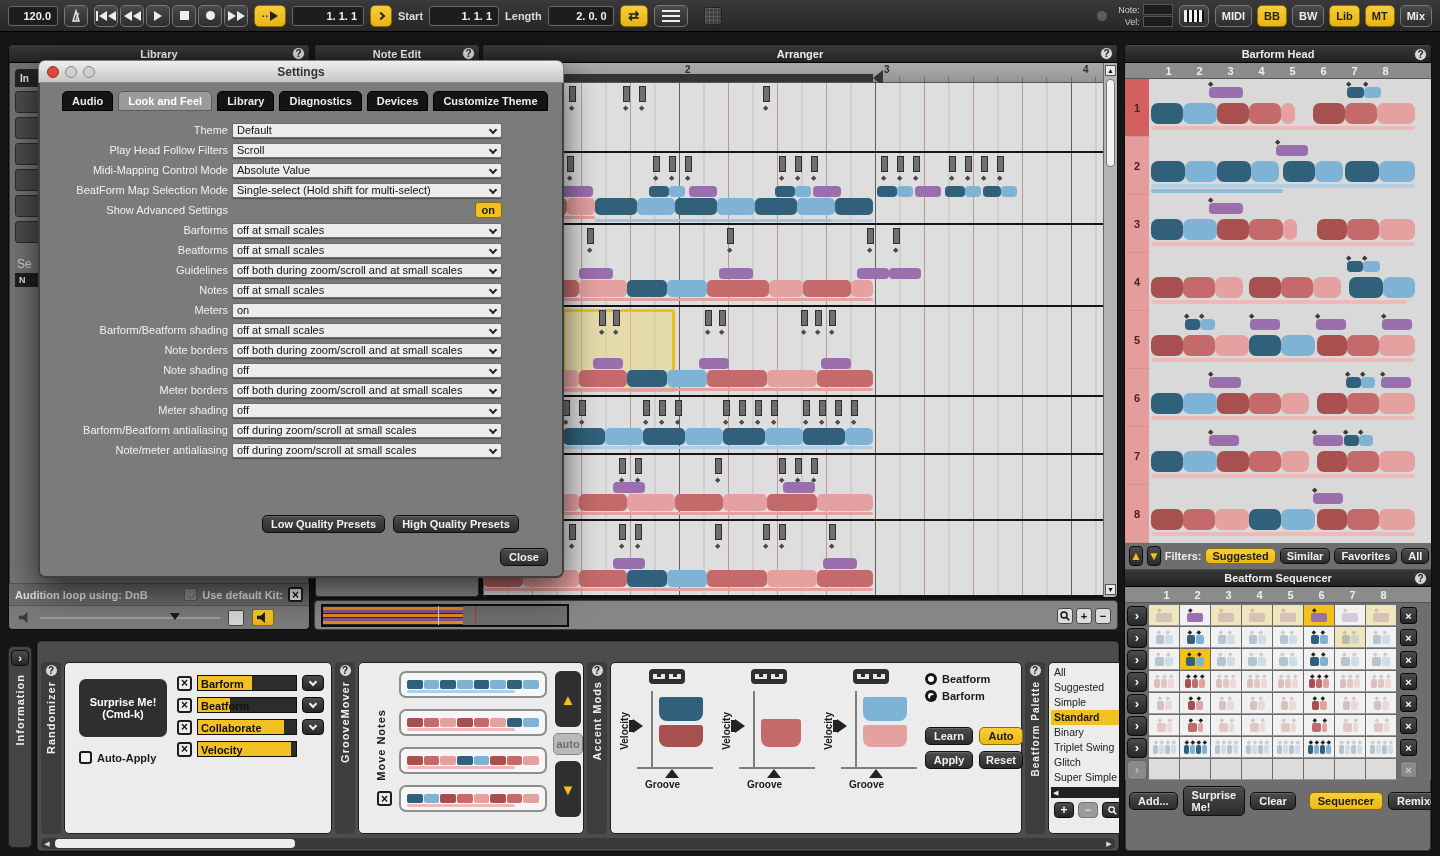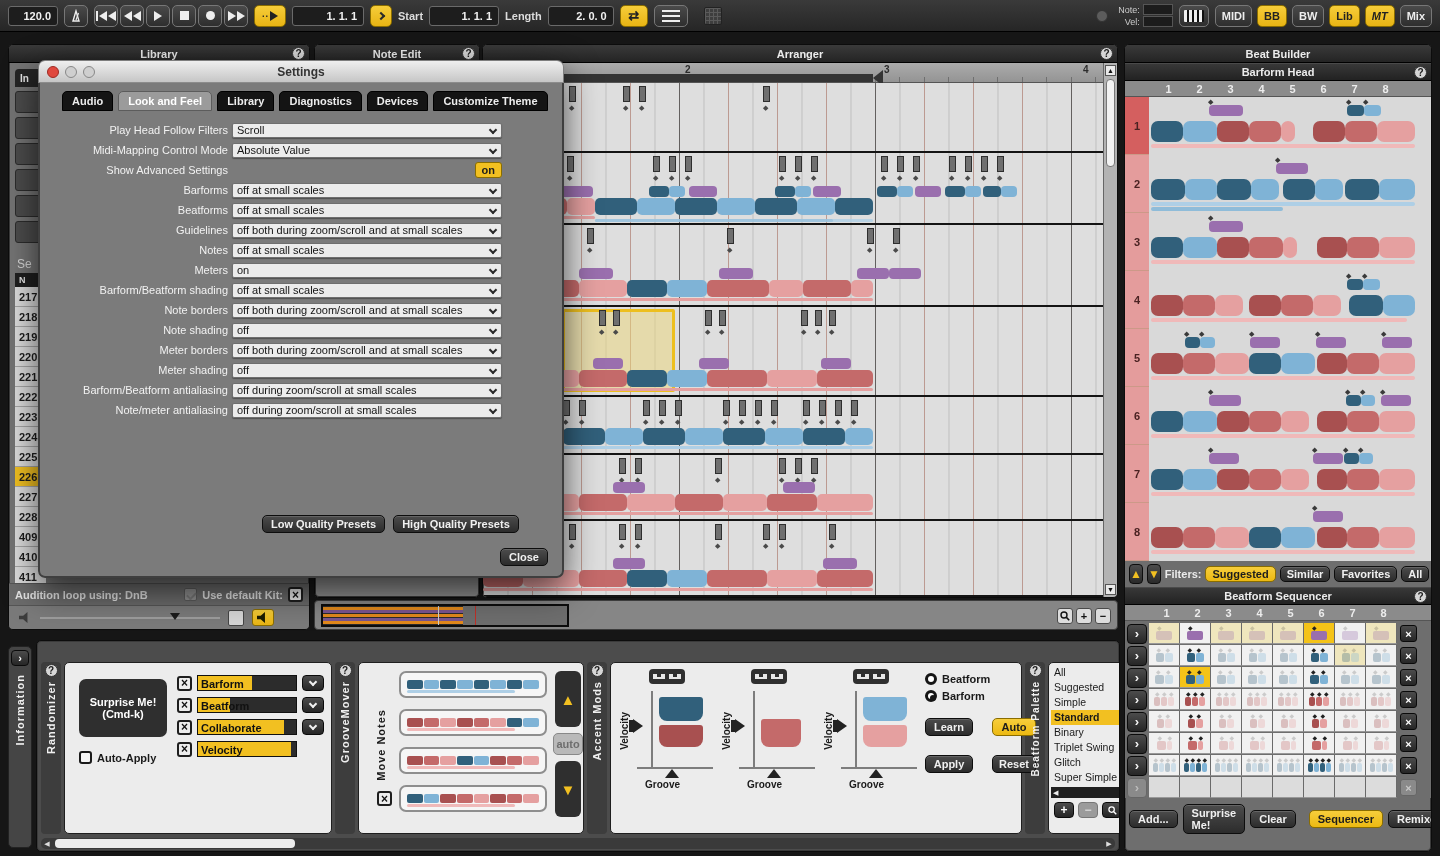--- a/index.html
+++ b/index.html
@@ -174,21 +174,21 @@
   .am-varr:before{content:"";position:absolute;left:-14px;top:-6px;width:4px;height:12px;background:#222;}
   .am-vline{position:absolute;left:32px;top:28px;width:2px;height:76px;background:#7d7d7d;}
   .am-hline{position:absolute;left:18px;top:104px;width:76px;height:2px;background:#7d7d7d;}
   .am-block{position:absolute;left:40px;width:44px;border-radius:3px 3px 8px 8px;}
   .am-garr{position:absolute;left:46px;top:106px;width:0;height:0;border-bottom:9px solid #222;border-left:7px solid transparent;border-right:7px solid transparent;}
   .am-glab{position:absolute;left:26px;top:116px;color:#1a1a1a;font-weight:bold;font-size:10px;}
   #am-right{position:absolute;left:314px;top:10px;width:94px;}
   .radio-row{display:flex;align-items:center;gap:5px;margin-bottom:5px;color:#1a1a1a;font-weight:bold;}
   .rad{width:12px;height:12px;border:3px solid #151515;border-radius:50%;background:#fff;position:relative;}
   .rad.sel:after{content:"";position:absolute;left:2px;top:2px;width:6px;height:6px;background:#151515;border-radius:50%;}
-  #am-btns{display:grid;grid-template-columns:48px 44px;gap:19px;margin-top:16px;}
+  #am-btns{display:grid;grid-template-columns:48px 44px;gap:6px;margin-top:25px;}
   #pal-box{flex:0 0 80px;display:flex;flex-direction:column;}
   #pal-list{margin:2px 2px 0 2px;}
   .pal-item{font-size:10.5px;color:#1a1a1a;padding:1px 3px;height:15px;white-space:nowrap;overflow:hidden;}
   .pal-item.sel{background:#f2c021;font-weight:bold;}
   #pal-scroll{margin:2px;height:11px;background:#1f1f1f;display:flex;align-items:center;color:#eee;font-size:7px;padding-left:2px;}
   #pal-btns{display:flex;gap:4px;justify-content:center;padding:2px 0;}
   .pal-b{width:20px;height:16px;border-radius:4px;background:linear-gradient(#4c4c4c,#262626);border:1px solid #0a0a0a;color:#fff;font-weight:bold;display:flex;align-items:center;justify-content:center;font-size:12px;line-height:10px;}
   .pal-b.dis{background:#9b9b9b;color:#d8d8d8;border-color:#777;}
   #mt-scroll{position:absolute;left:4px;right:4px;bottom:2px;height:11px;background:#3a3a3a;border-radius:5px;display:flex;align-items:center;}
   .mt-sarr{width:12px;height:11px;color:#ddd;font-size:7px;display:flex;align-items:center;justify-content:center;}
@@ -266,58 +266,40 @@
           </div>
       </div>
       <div class="tb-btn" style="width:30px">
           <span class="piano"></span>
         </div>
       <div id="tb-right-buttons" style="display:flex;gap:5px">
           <span class="tb-btn" style="padding: 0px 6px;">MIDI</span>
           <span class="tb-btn yellow" style="padding: 0px 6px;">BB</span>
           <span class="tb-btn" style="padding: 0px 6px;">BW</span>
           <span class="tb-btn yellow" style="padding: 0px 6px;">Lib</span>
-          <span class="tb-btn yellow" style="padding: 0px 6px; font-style: italic;">MT</span>
+          <span class="tb-btn yellow" style="padding: 0px 6px;">MT</span>
           <span class="tb-btn" style="padding: 0px 6px;">Mix</span>
         </div>
     </div>
   </div>
 
   <div id="library" class="panel">
     <div class="phead">
         <span>Library</span>
         <span class="help">?</span>
       </div>
     <div id="lib-tab">In</div>
     <div class="stub" style="top:46px"></div>
     <div class="stub" style="top:72px"></div>
     <div class="stub" style="top:98px"></div>
     <div class="stub" style="top:124px"></div>
     <div class="stub" style="top:150px"></div>
     <div class="stub" style="top:176px"></div>
     <div id="lib-se">Se</div>
     <div id="lib-nhead">N</div>
-    <div id="lib-numbers">
-        <div class="lnum">217</div>
-        <div class="lnum">218</div>
-        <div class="lnum">219</div>
-        <div class="lnum">220</div>
-        <div class="lnum">221</div>
-        <div class="lnum">222</div>
-        <div class="lnum">223</div>
-        <div class="lnum">224</div>
-        <div class="lnum">225</div>
-        <div class="lnum sel">226</div>
-        <div class="lnum">227</div>
-        <div class="lnum">228</div>
-        <div class="lnum">409</div>
-        <div class="lnum">410</div>
-        <div class="lnum">411</div>
-        <div class="lnum">412</div>
-      </div>
     <div id="lib-audition">
       <span>Audition loop using: DnB</span>
       <span style="flex:1"></span>
       <span class="kit-chk"></span>
       <span>Use default Kit:</span>
       <span class="xchk">×</span>
     </div>
     <div id="lib-vol">
       <span class="spk"></span>
       <span class="volline">
@@ -612,23 +594,20 @@
             <circle cx="4" cy="4" r="3" fill="none" stroke="#111" stroke-width="1.4"></circle>
             <line x1="6.4" y1="6.4" x2="9.2" y2="9.2" stroke="#111" stroke-width="1.6"></line>
           </svg>
         </span>
       <span class="zbtn">+</span>
       <span class="zbtn">−</span>
     </div>
   </div>
 
   <div id="beatbuilder" class="panel">
-    <div class="phead">
-        <span>Beat Builder</span>
-      </div>
     <div class="subhead">
         <span>Barform Head</span>
         <span class="help">?</span>
       </div>
     <div class="colnums" id="bf-cols" style="padding-left:28px">
         <span>1</span>
         <span>2</span>
         <span>3</span>
         <span>4</span>
         <span>5</span>
@@ -1592,34 +1571,48 @@
       <div id="dlg-tabs">
           <span class="dtab">Audio</span>
           <span class="dtab active">Look and Feel</span>
           <span class="dtab">Library</span>
           <span class="dtab">Diagnostics</span>
           <span class="dtab">Devices</span>
           <span class="dtab">Customize Theme</span>
         </div>
       <div id="settings-rows">
           <div class="srow">
+            <div class="slab">Theme</div>
+            <div class="ssel">
+              <span>Default</span>
+              <span class="chev"></span>
+            </div>
+          </div>
+          <div class="srow">
             <div class="slab">Play Head Follow Filters</div>
             <div class="ssel">
               <span>Scroll</span>
               <span class="chev"></span>
             </div>
           </div>
           <div class="srow">
             <div class="slab">Midi-Mapping Control Mode</div>
             <div class="ssel">
               <span>Absolute Value</span>
               <span class="chev"></span>
             </div>
           </div>
           <div class="srow">
+            <div class="slab">BeatForm Map Selection Mode</div>
+            <div class="ssel">
+              <span>Single-select (Hold shift for multi-select)</span>
+              <span class="chev"></span>
+            </div>
+          </div>
+          <div class="srow">
             <div class="slab">Show Advanced Settings</div>
             <div style="flex: 0 0 270px; display: flex; justify-content: flex-end;">
               <span class="sbadge">on</span>
             </div>
           </div>
           <div class="srow">
             <div class="slab">Barforms</div>
             <div class="ssel">
               <span>off at small scales</span>
               <span class="chev"></span>

